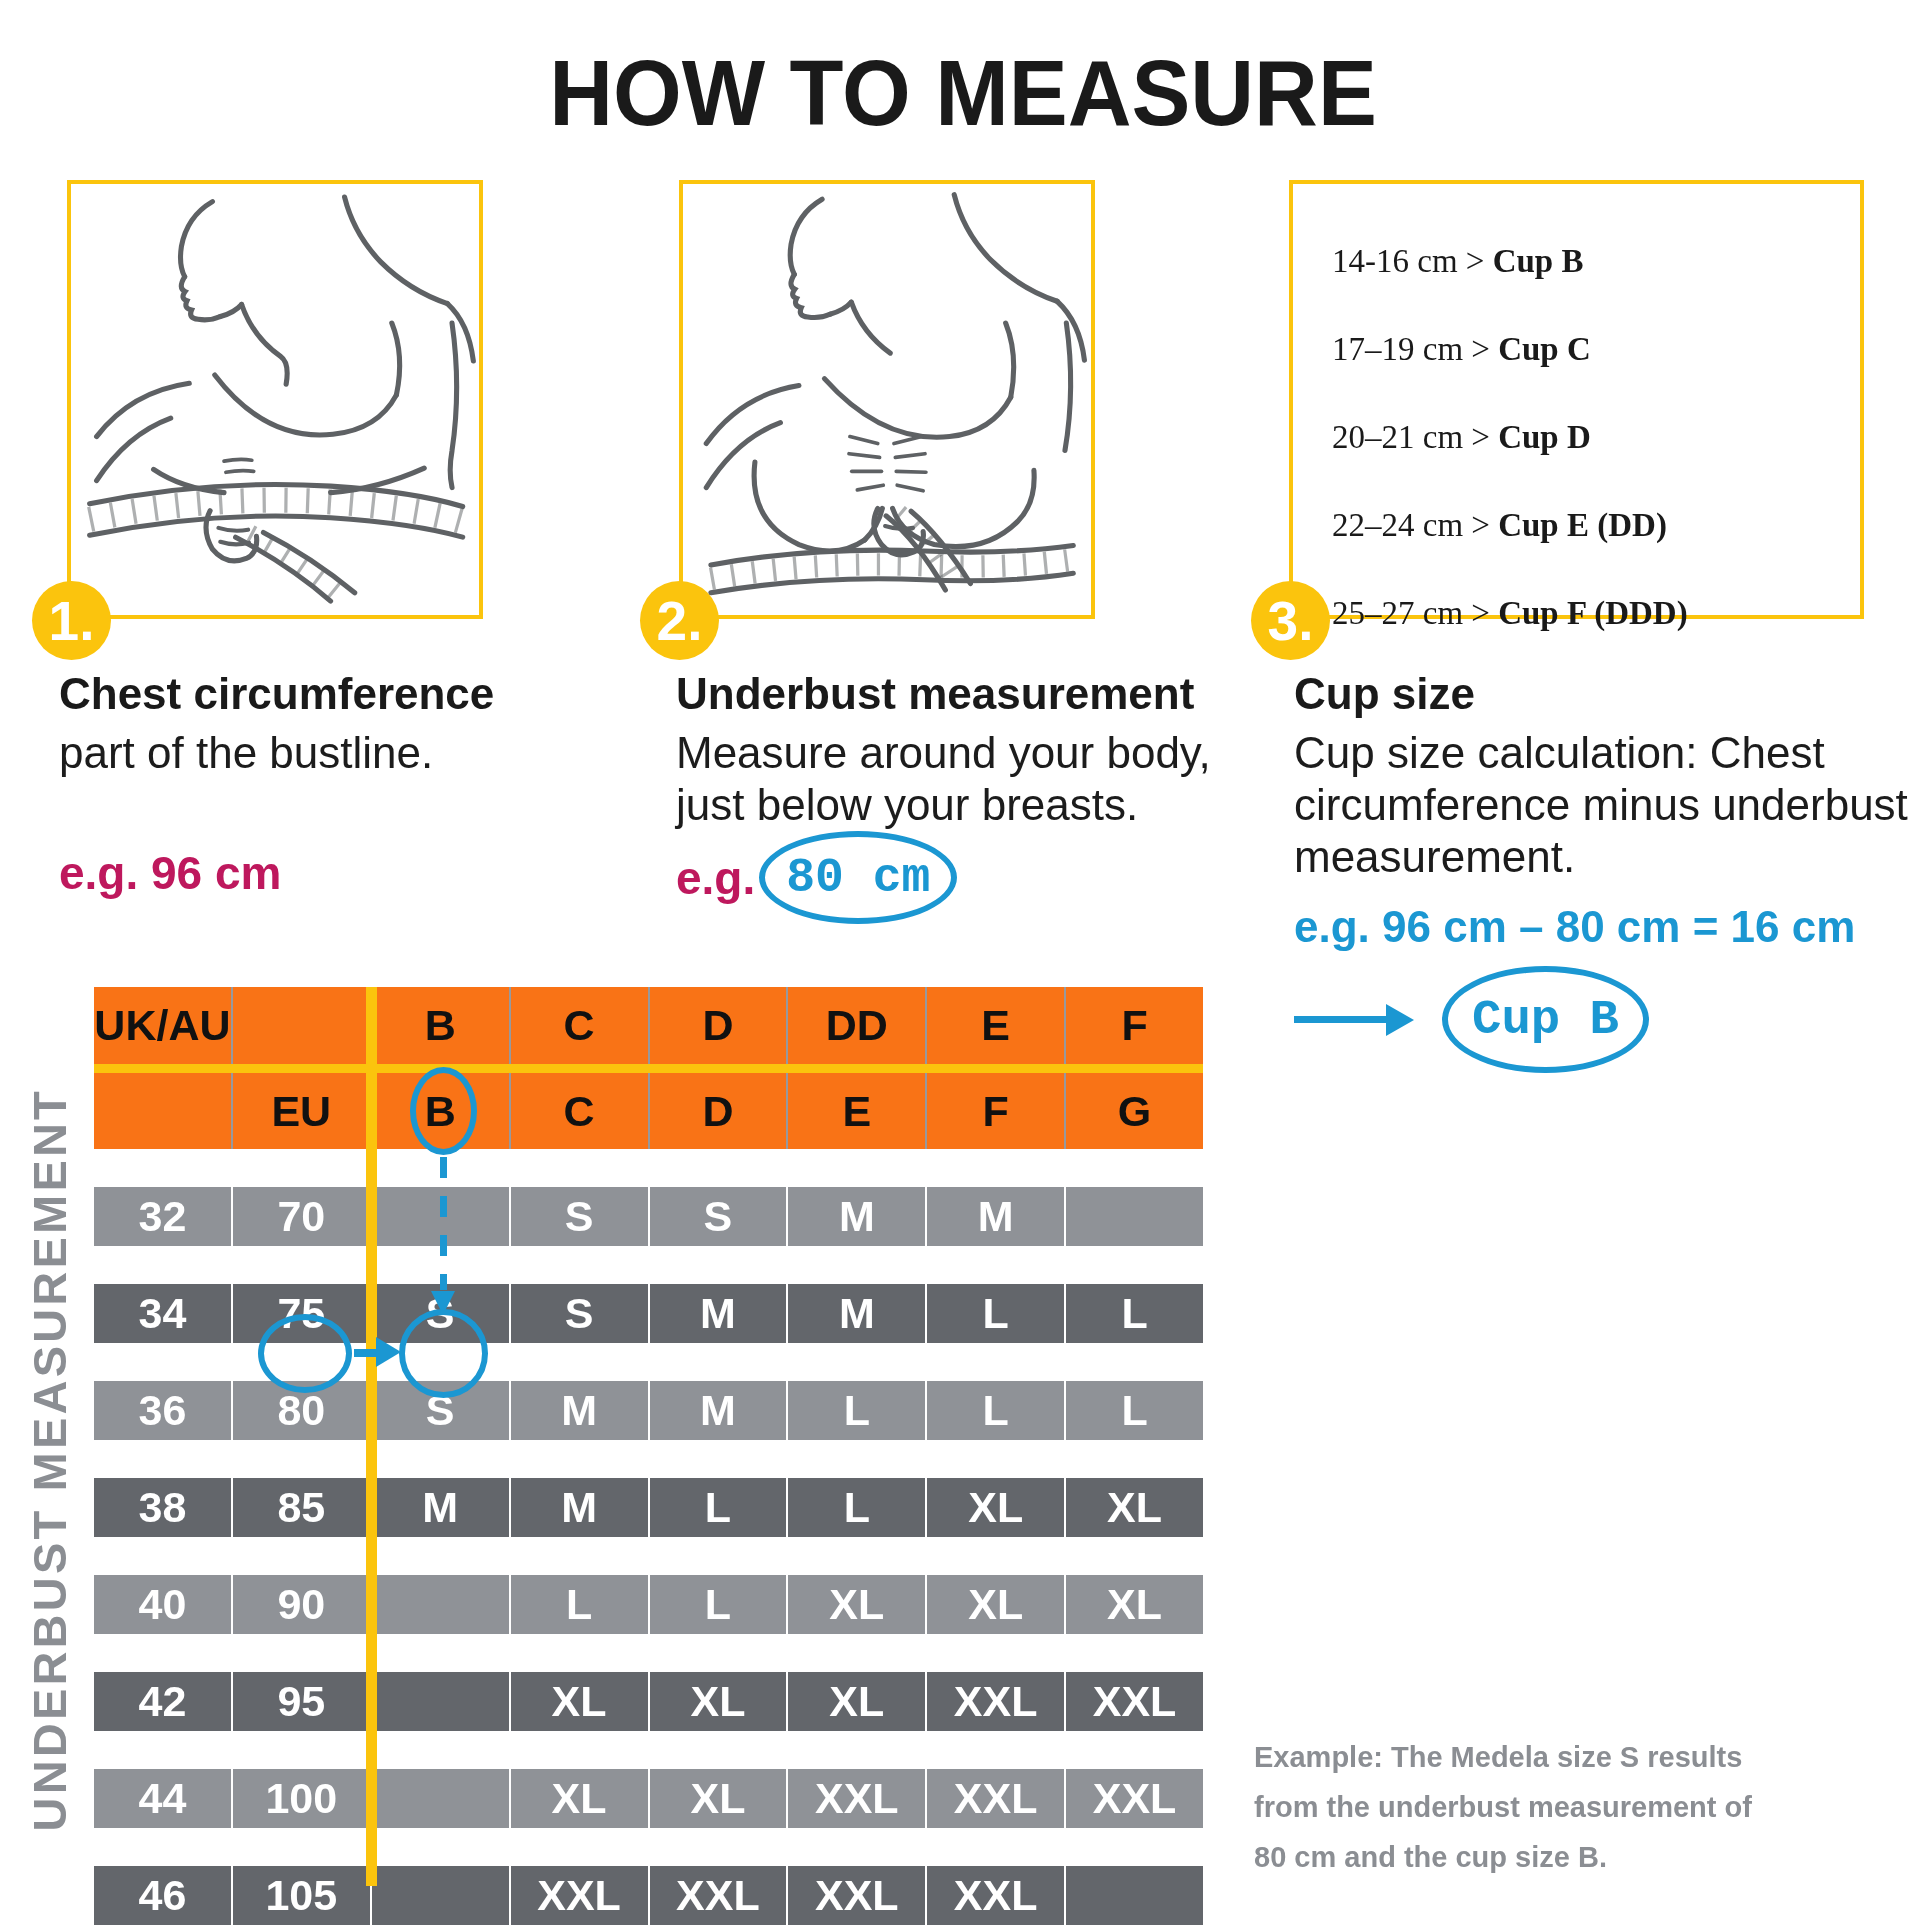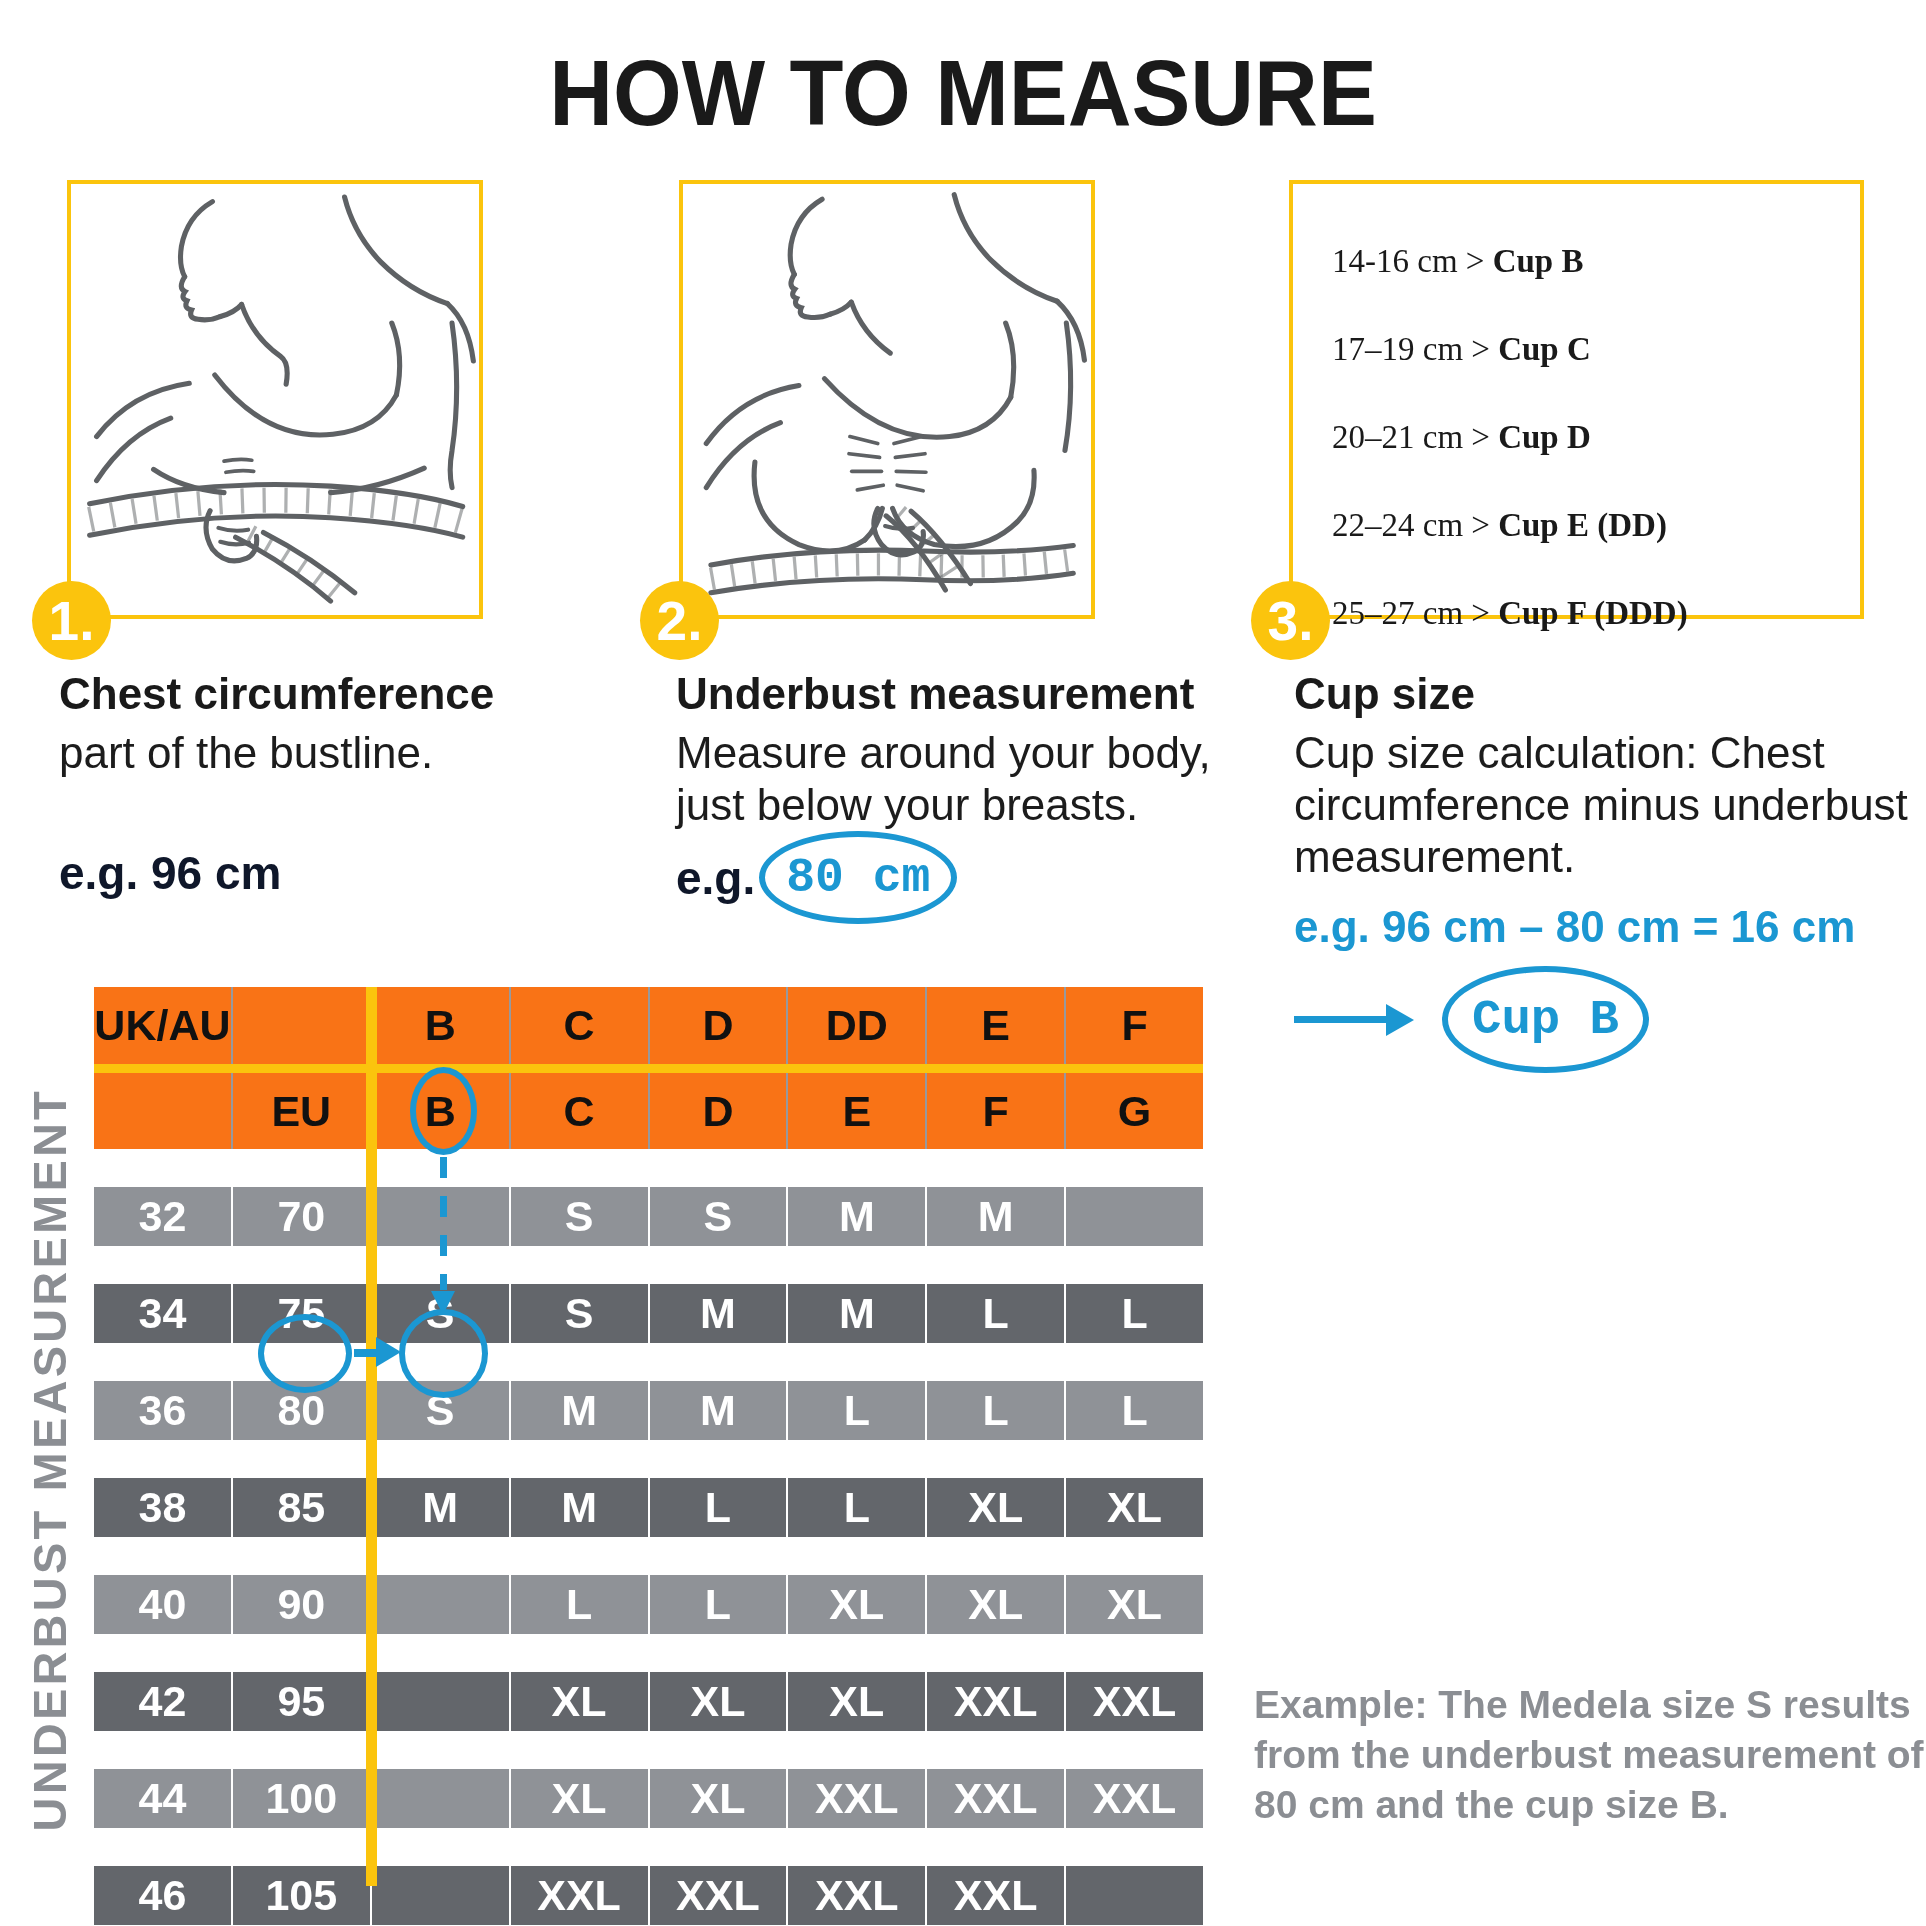--- a/index.html
+++ b/index.html
@@ -27,21 +27,21 @@
   .badge1{left:32px;} .badge2{left:640px;} .badge3{left:1251px;}
   
   .cup-list{position:absolute;left:39px;top:33px;font-size:33px;line-height:88px;white-space:nowrap;font-family:Liberation Serif, serif;}
   .cup-list .range{font-weight:400;}
   .cup-list .cup{font-weight:700;}
   
   .sect{position:absolute;top:669px;}
   .sect1{left:59px;} .sect2{left:676px;} .sect3{left:1294px;}
   .sect .h{font-size:44px;font-weight:700;margin:0 0 8.3px 0;}
   .sect .b{font-size:44px;font-weight:400;line-height:52px;color:#1c1c1c;}
-  .eg{font-size:46px;font-weight:700;color:#0f172a;white-space:nowrap;}
+  .eg{font-size:46px;font-weight:700;color:#be185d;white-space:nowrap;}
   .sect1 .eg{position:absolute;left:0;top:177px;}
   .eg-row{position:absolute;left:0;top:162px;display:flex;align-items:center;gap:4px;}
   .blue-ellipse{
     display:inline-flex;align-items:center;justify-content:center;
     border:6px solid #1B97D2;border-radius:50%;color:#1B97D2;font-weight:700;font-family:Liberation Mono, monospace;
   }
   .e80{height:81px;padding:0 21px;font-size:48px;}
   .formula{position:absolute;left:0;top:233px;font-size:44px;font-weight:700;color:#1B97D2;white-space:nowrap;}
   .result-row{position:absolute;left:0;top:297px;display:flex;align-items:center;gap:28px;}
   .h-arrow{display:flex;align-items:center;}
@@ -77,21 +77,21 @@
   .stub-h{left:354px;top:1349px;width:22px;height:8.3px;background:#1B97D2;}
   .arrow-right{left:376px;top:1337px;width:0;height:0;
           border-top:15.7px solid transparent;border-bottom:15.7px solid transparent;border-left:25px solid #1B97D2;}
   
   .v-label{
     position:absolute;left:-309px;top:1450px;width:712px;height:51px;
     transform:rotate(-90deg);text-align:center;
     font-size:47px;font-weight:700;letter-spacing:3.2px;color:#8B8E93;white-space:nowrap;
   }
   
-  .example{position:absolute;left:1254px;top:1680px;font-size:39px;font-weight:700;
+  .example{position:absolute;left:1254px;top:1732px;font-size:29px;font-weight:700;
            color:#8B8E93;line-height:50px;white-space:nowrap;}
 </style>
 </head>
 <body>
 
 <div class="canvas">
 
   <div class="title">HOW TO MEASURE</div>
 
   <div class="ybox box1">

